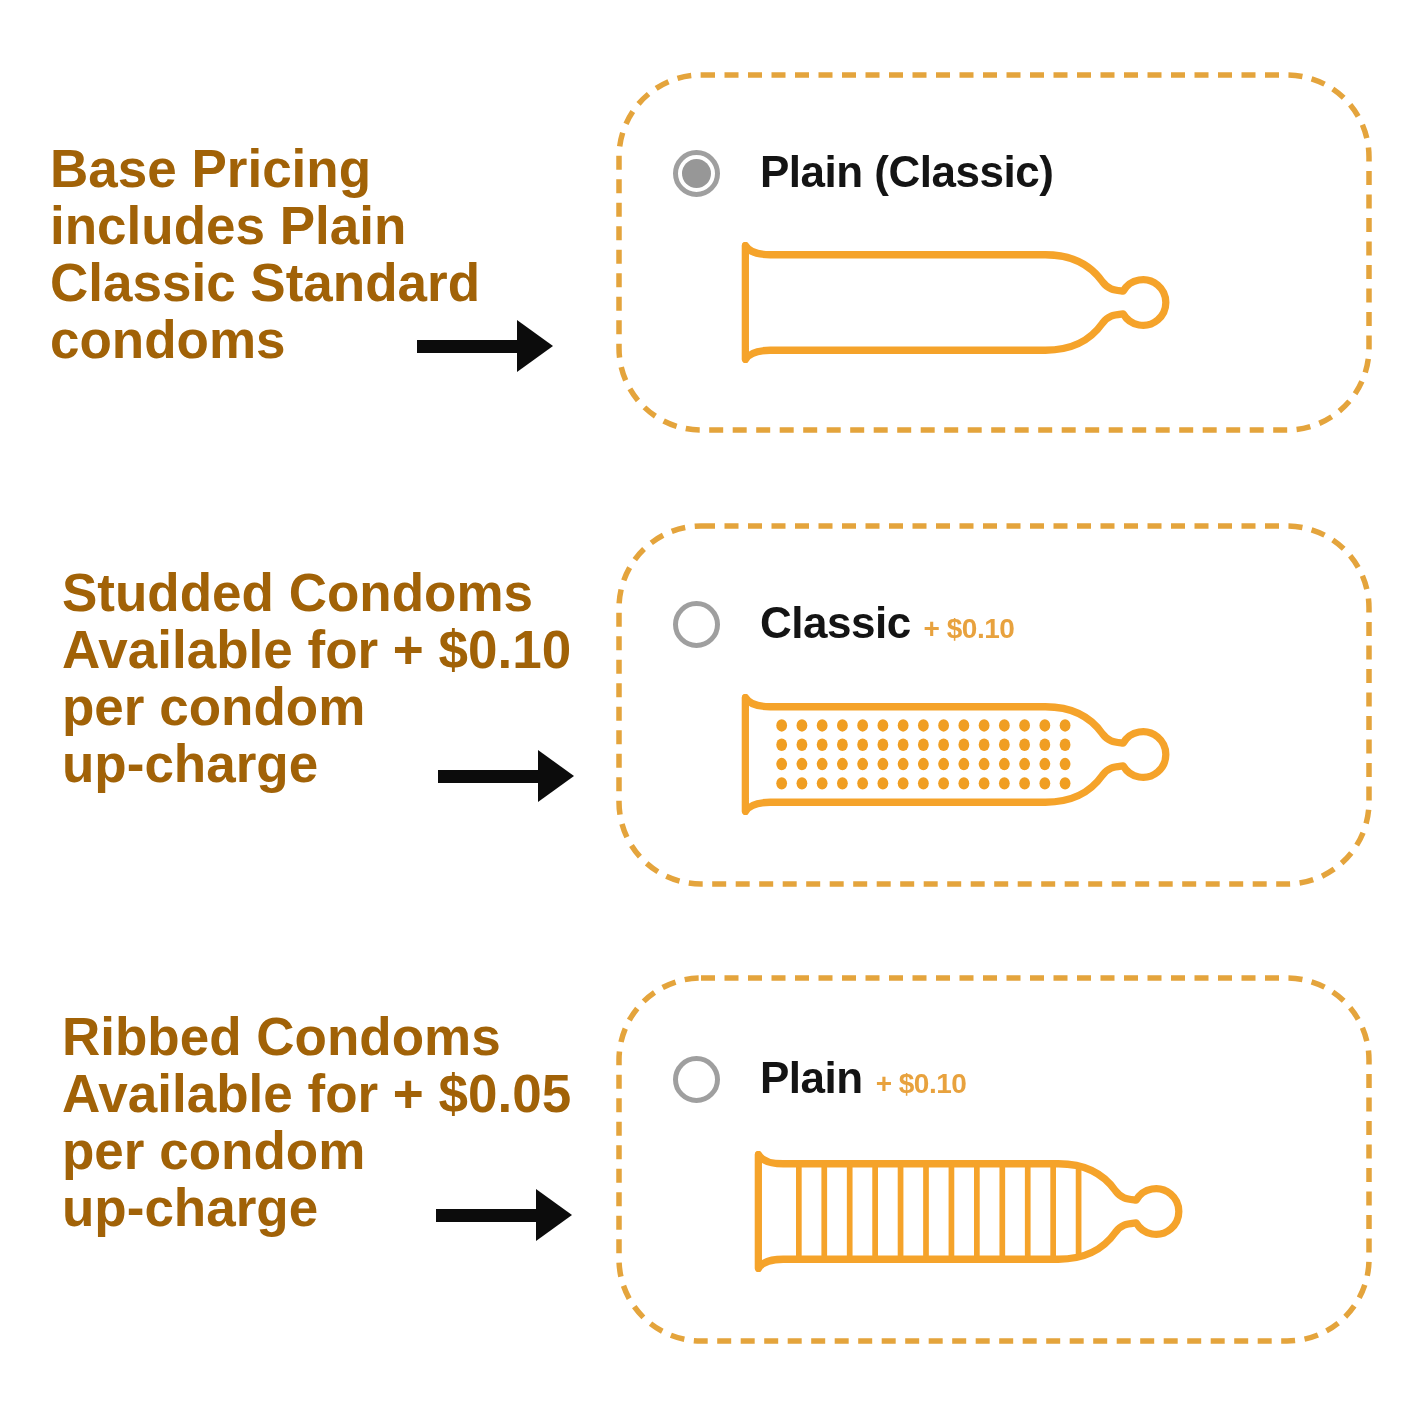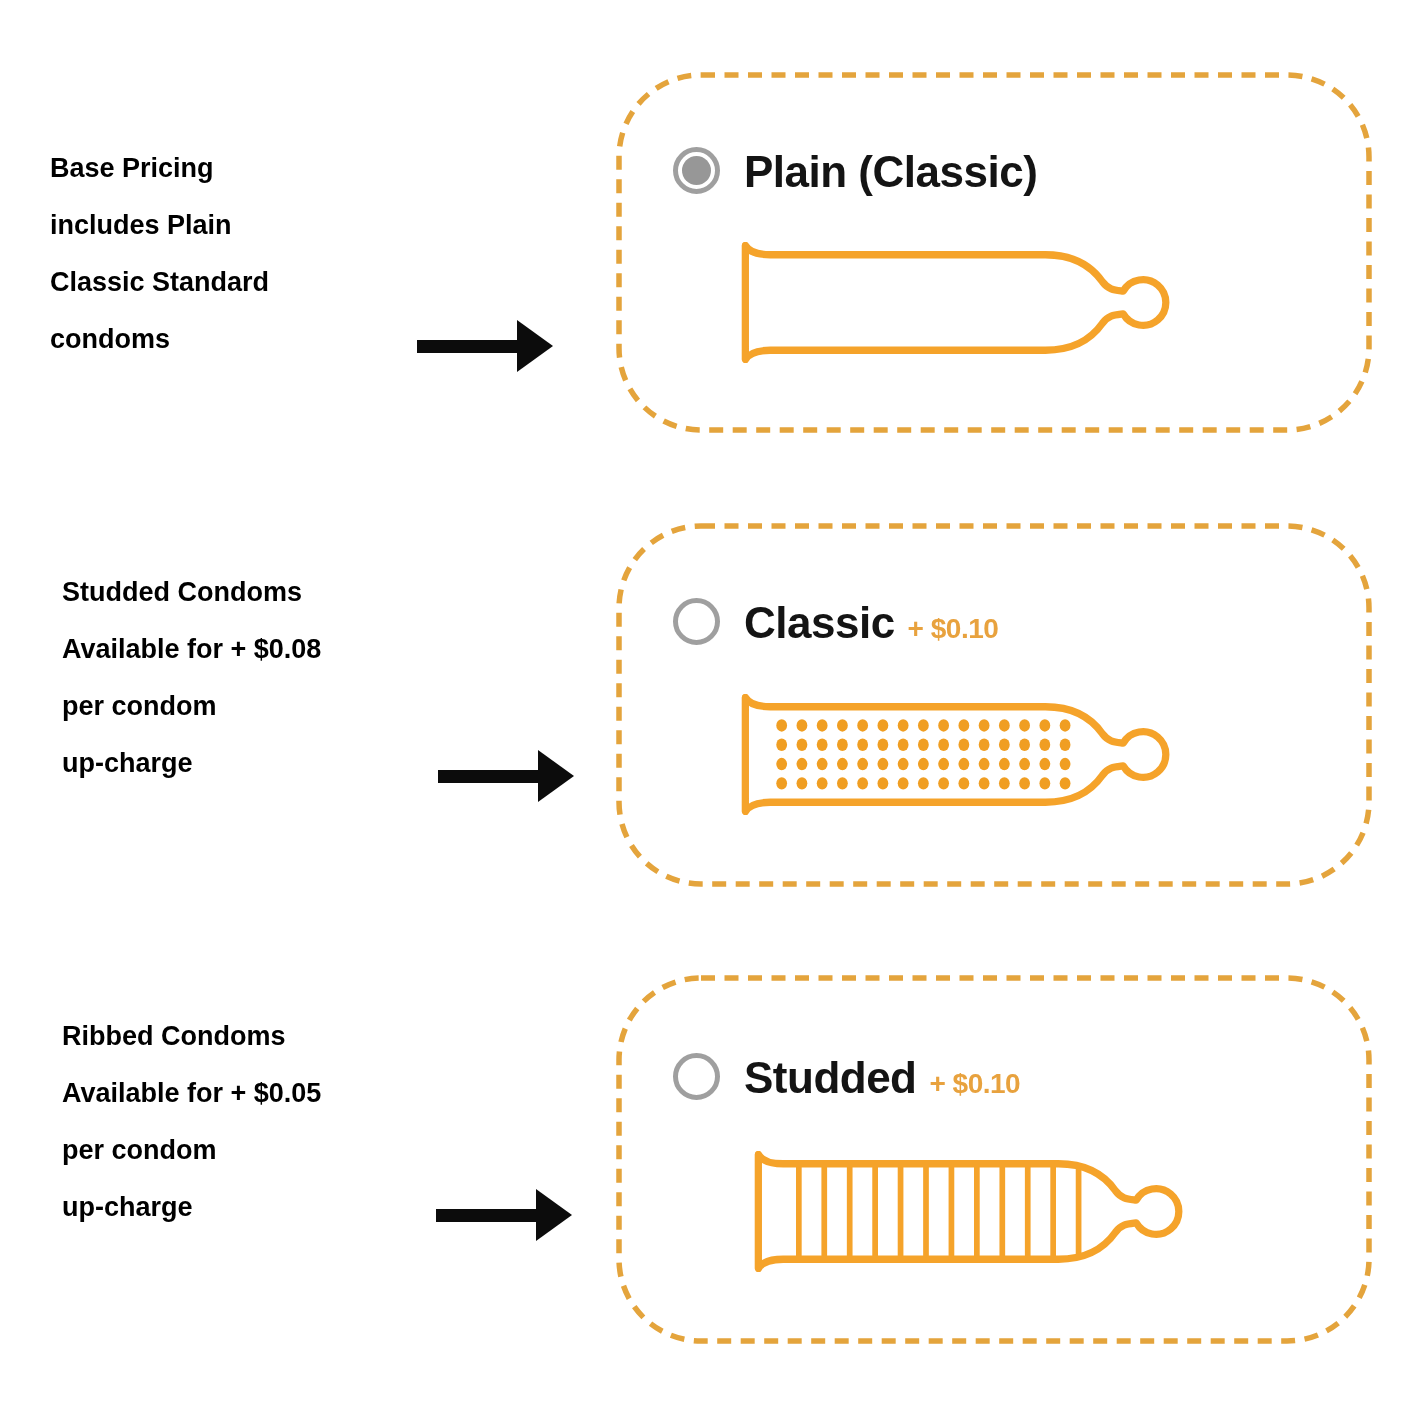--- a/index.html
+++ b/index.html
@@ -2,32 +2,32 @@
 <html><head>
 <meta charset="utf-8">
 <style>
   html,body{margin:0;padding:0;}
   body{width:1417px;height:1415px;background:#ffffff;position:relative;overflow:hidden;
        font-family:"Liberation Sans",sans-serif;}
   .canvas{position:absolute;inset:0;}
 
   
   .ann{position:absolute;width:520px;white-space:pre-line;
-       font-weight:bold;font-size:27px;line-height:57px;color:#000000;letter-spacing:0;}
+       font-weight:bold;font-size:53px;line-height:57px;color:#a16207;letter-spacing:0;}
 
   
   .arrow{position:absolute;}
   .arrow rect,.arrow polygon{fill:#0c0c0c;}
 
   
   .card{position:absolute;left:616px;width:756px;}
   .card .border{position:absolute;left:0;top:0;}
   .card .border rect{fill:none;stroke:#E4A43C;stroke-width:5.5;stroke-dasharray:14 9.5;}
 
-  .optrow{position:absolute;left:57px;top:75px;display:flex;align-items:flex-start;}
+  .optrow{position:absolute;left:57px;top:75px;display:flex;align-items:flex-end;gap:16px;}
   .radio{display:inline-block;width:47px;height:47px;box-sizing:border-box;
          border:5px solid #9f9f9f;border-radius:50%;background:#fff;position:relative;flex:0 0 auto;}
   .radio .dot{position:absolute;inset:4px;border-radius:50%;background:#979797;display:none;}
   .radio.selected .dot{display:block;}
   .labelwrap{margin-left:24px;white-space:nowrap;}
   .optlabel{font-weight:bold;font-size:44px;color:#141414;letter-spacing:-0.5px;}
   .optprice{font-weight:bold;font-size:28px;color:#E8A23E;margin-left:13px;letter-spacing:-0.5px;}
 
   .condom{position:absolute;}
   .condom .outline{fill:none;stroke:#F5A32A;stroke-width:7;stroke-linejoin:round;stroke-linecap:round;}
@@ -42,21 +42,21 @@
   <div class="ann" style="left:50px;top:140px">Base Pricing
 includes Plain
 Classic Standard
 condoms</div>
   <svg class="arrow" style="left:417px;top:320px" width="136" height="52" viewBox="0 0 136 52">
     <rect x="0" y="20" width="103" height="13"></rect>
     <polygon points="100,0 136,26 100,52"></polygon>
   </svg>
 
   <div class="ann" style="left:62px;top:564px">Studded Condoms
-Available for + $0.08
+Available for + $0.10
 per condom
 up-charge</div>
   <svg class="arrow" style="left:438px;top:750px" width="136" height="52" viewBox="0 0 136 52">
     <rect x="0" y="20" width="103" height="13"></rect>
     <polygon points="100,0 136,26 100,52"></polygon>
   </svg>
 
   <div class="ann" style="left:62px;top:1008px">Ribbed Condoms
 Available for + $0.05
 per condom
@@ -155,21 +155,21 @@
         </g>
     </svg>
   </div>
 
   <div class="card" style="top:975px;height:369px">
     <svg class="border" width="756" height="369" viewBox="0 0 756 369">
       <rect x="3" y="3" width="750" height="363" rx="82"></rect>
     </svg>
     <div class="optrow" style="top:78px">
       <span class="radio"></span>
-      <span class="labelwrap"><span class="optlabel">Studded</span><span class="optprice">+ $0.10</span></span>
+      <span class="labelwrap"><span class="optlabel">Plain</span><span class="optprice">+ $0.10</span></span>
     </div>
     <svg class="condom" style="left:133px;top:176px" width="436" height="121" viewBox="0 0 420 116">
       <g class="ribs">
           <line x1="48.0" x2="48.0" y1="13" y2="103"></line>
           <line x1="72.5" x2="72.5" y1="13" y2="103"></line>
           <line x1="97.0" x2="97.0" y1="13" y2="103"></line>
           <line x1="121.5" x2="121.5" y1="13" y2="103"></line>
           <line x1="146.0" x2="146.0" y1="13" y2="103"></line>
           <line x1="170.5" x2="170.5" y1="13" y2="103"></line>
           <line x1="195.0" x2="195.0" y1="13" y2="103"></line>

